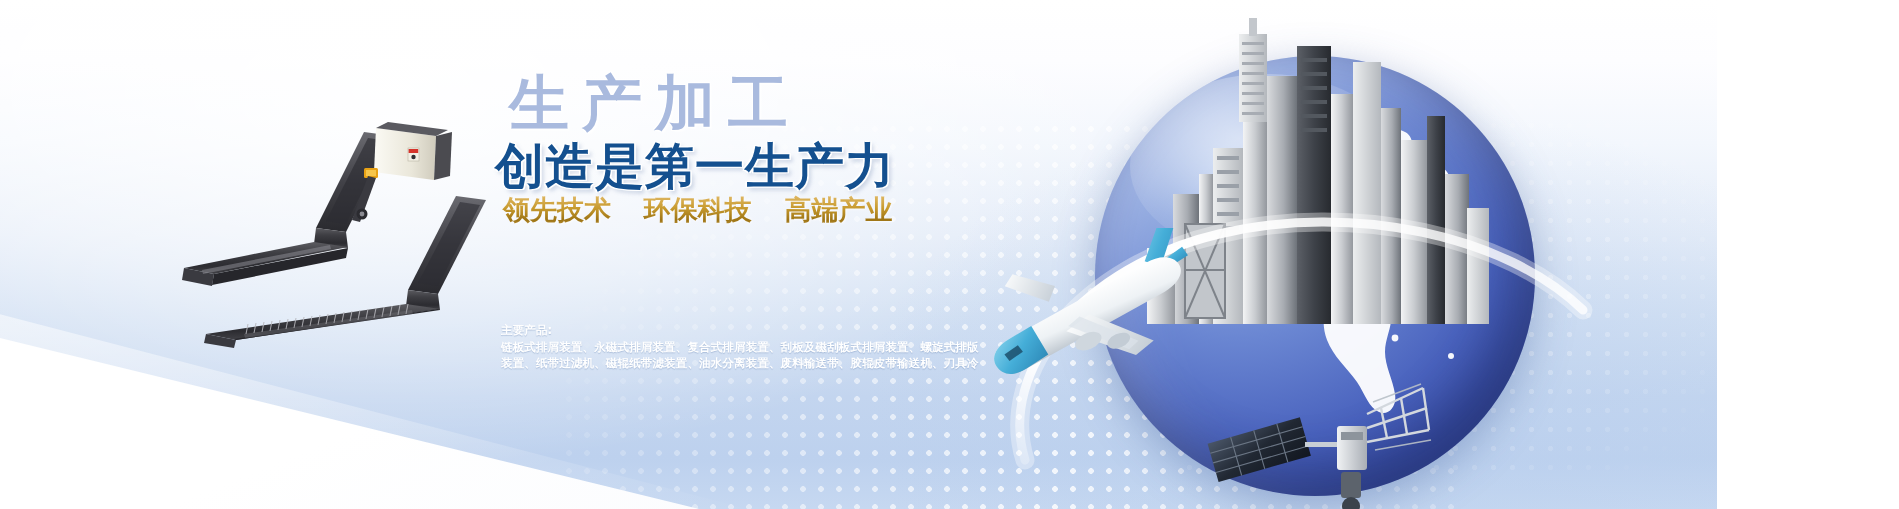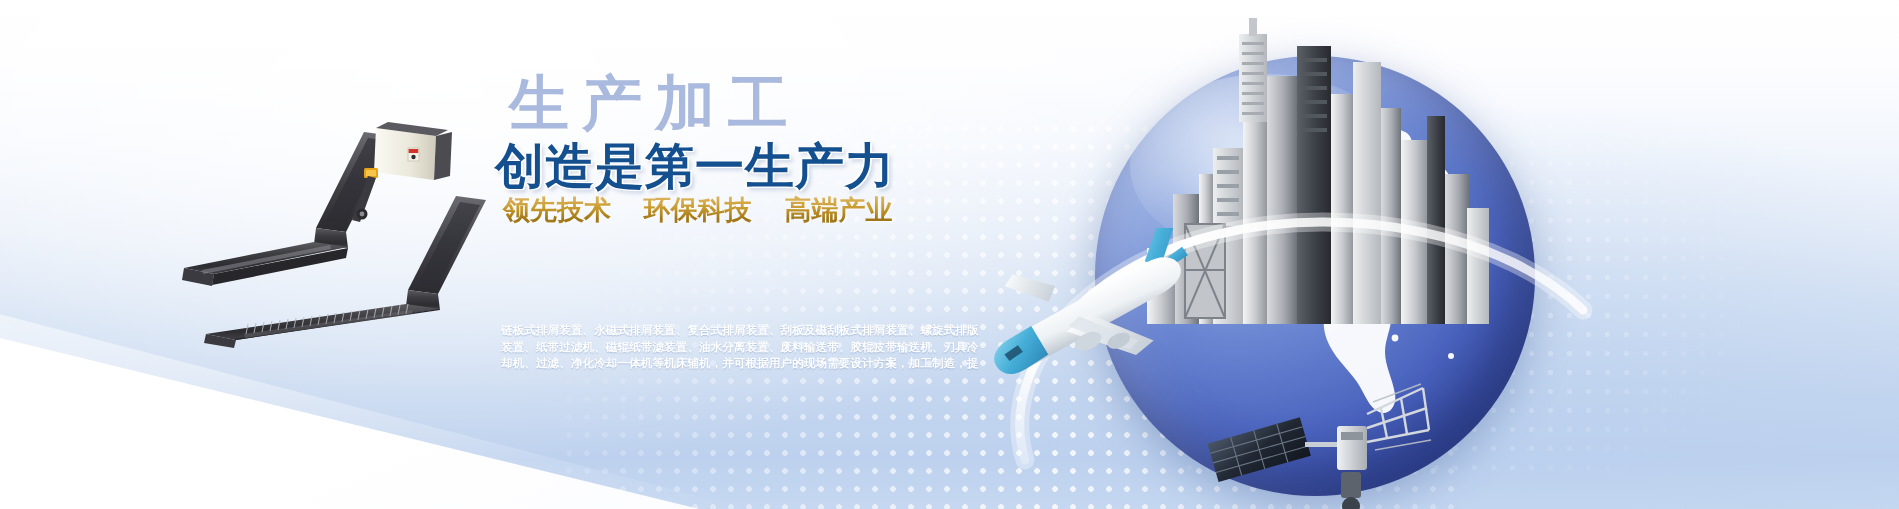--- a/index.html
+++ b/index.html
@@ -3,21 +3,21 @@
 <meta charset="utf-8">
 <style>
   * { box-sizing: border-box; margin: 0; padding: 0; }
   html, body {
     width: 1899px; height: 509px;
     overflow: hidden;
     font-family: "Liberation Sans", "DejaVu Sans", sans-serif;
   }
   #banner {
     position: relative;
-    width: 1899px; height: 509px;
+    width: 1717px; height: 509px;
     overflow: hidden;
     background: linear-gradient(to bottom,
         #ffffff 0%,
         #fdfdff 12%,
         #f3f7fd 28%,
         #e4ecf8 46%,
         #d2e0f3 62%,
         #c3d5ef 78%,
         #bdd1ee 90%,
         #c6d8f1 100%);
@@ -503,18 +503,18 @@
     <div class="h-main">生产加工</div>
     <div class="h-sub">创造是第一生产力</div>
     <div class="h-tag">
       <span>领先技术</span>
       <span>环保科技</span>
       <span>高端产业</span>
     </div>
   </div>
 
   <div class="products">
+    <span class="lbl">主要产品:</span>
     <span class="ln">链板式排屑装置、永磁式排屑装置、复合式排屑装置、刮板及磁刮板式排屑装置、螺旋式排版</span>
     <span class="ln">装置、纸带过滤机、磁辊纸带滤装置、油水分离装置、废料输送带、胶辊皮带输送机、刀具冷</span>
-    <span class="ln">却机、过滤、净化冷却一体机等机床辅机，并可根据用户的现场需要设计方案，加工制造，提</span>
   </div>
 
 </div>
 
 </body></html>

